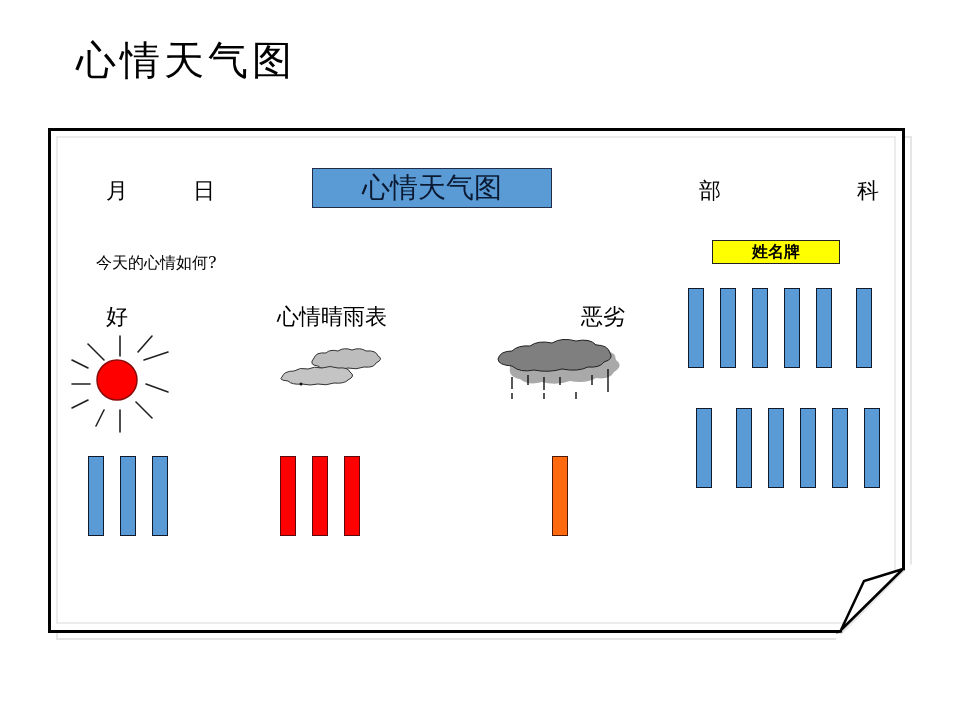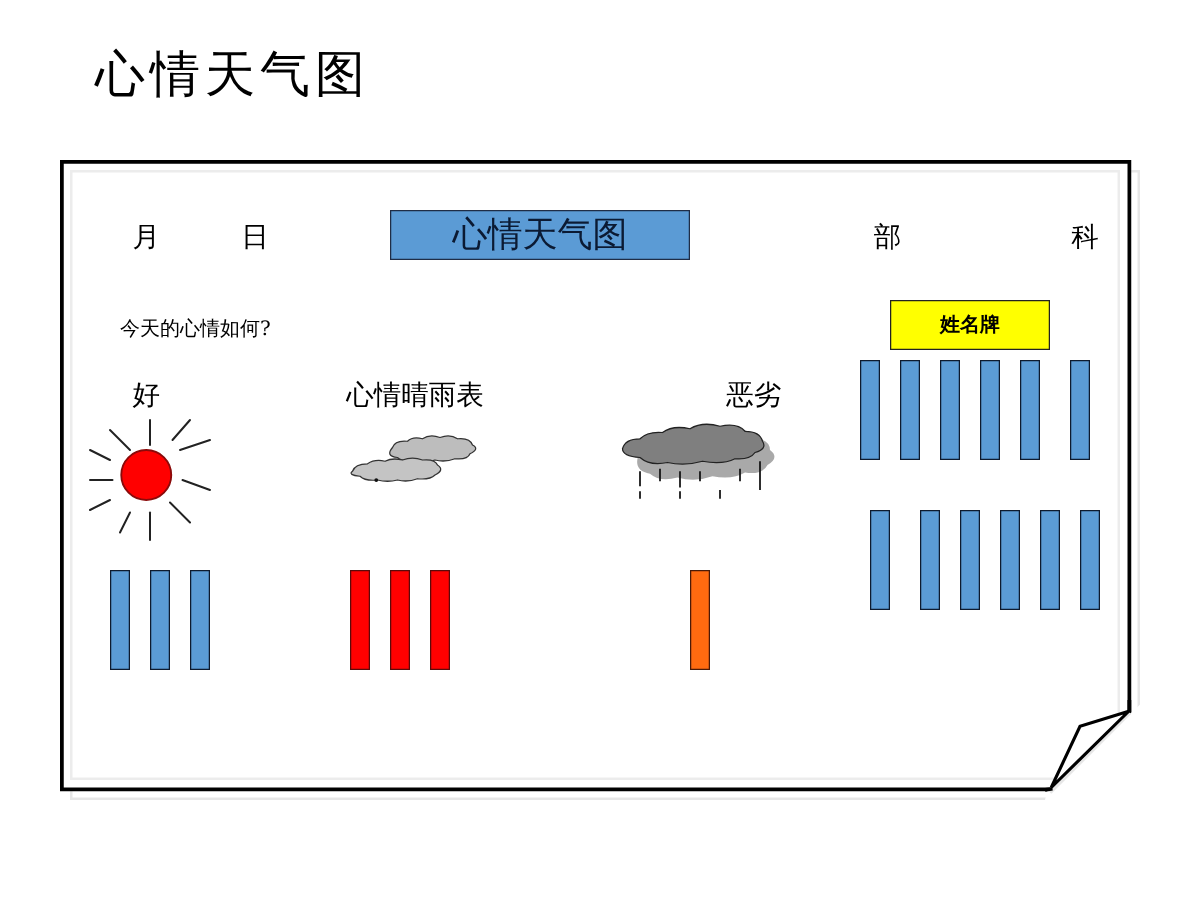--- a/index.html
+++ b/index.html
@@ -29,21 +29,21 @@
   }
   .curl { left: 836px; top: 560px; width: 80px; height: 80px; }
   .label { font-size: 22px; line-height: 26px; }
   .title-box {
     left: 312px; top: 168px; width: 240px; height: 40px;
     background: #5b9bd5; border: 1.5px solid #1f2d46; box-sizing: border-box;
     display: flex; align-items: center; justify-content: center;
     font-size: 28px; font-family: "DejaVu Sans", sans-serif; color: #0b1a33;
   }
   .nameplate {
-    left: 712px; top: 240px; width: 128px; height: 40px;
+    left: 712px; top: 240px; width: 128px; height: 24px;
     background: #ffff00; border: 1.5px solid #222; box-sizing: border-box;
     display: flex; align-items: center; justify-content: center;
     font-size: 16px; font-family: "DejaVu Sans", sans-serif; font-weight: bold;
   }
   .question { left: 96px; top: 248px; font-size: 16px; line-height: 30px; }
   .bar {
     position: absolute; width: 16px; height: 80px;
     border: 1.5px solid #0e1a2e; box-sizing: border-box;
   }
   .bar.blue { background: #5b9bd5; }

